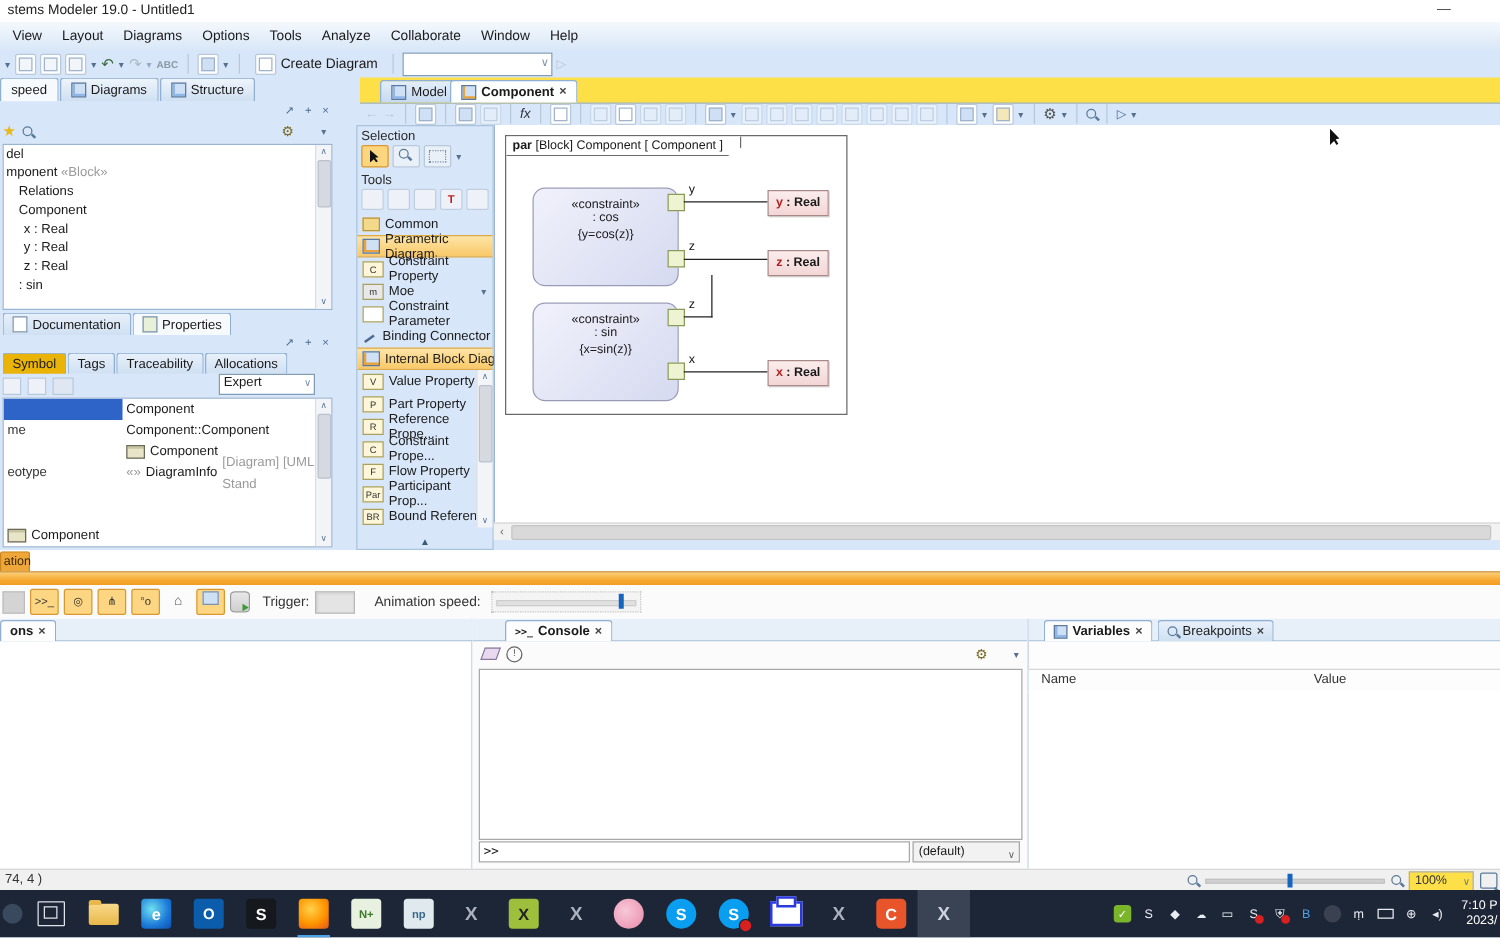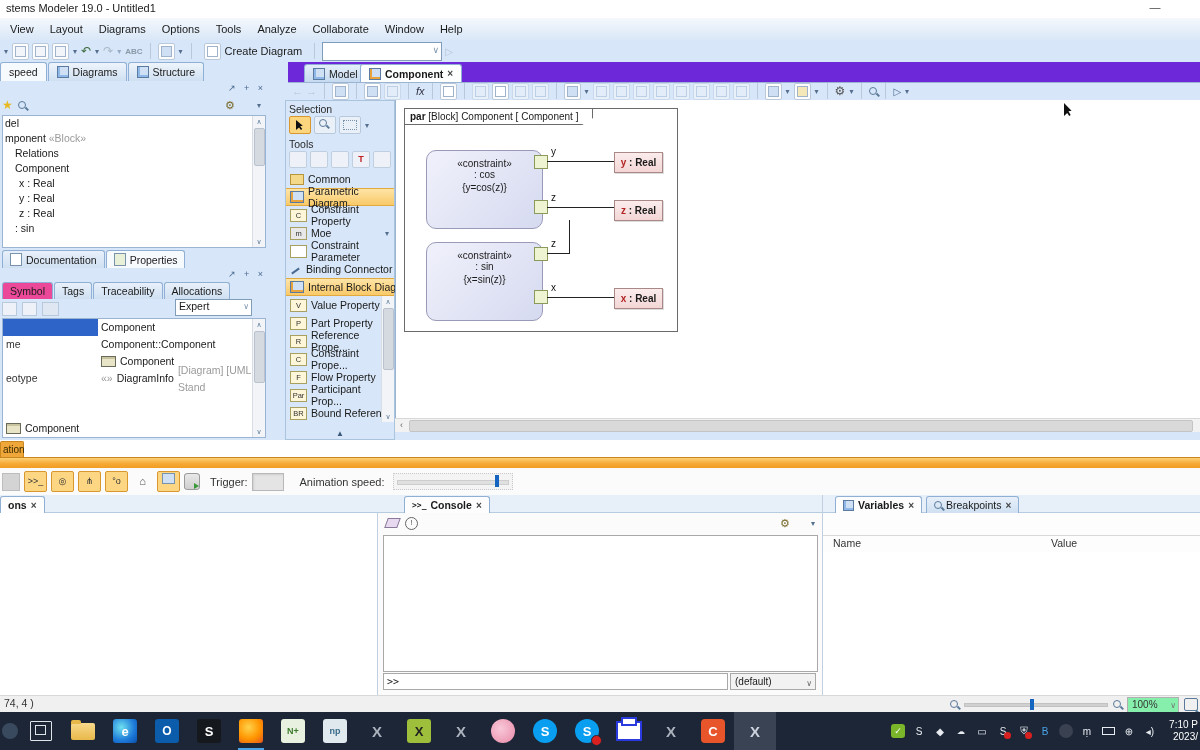--- a/index.html
+++ b/index.html
@@ -20,21 +20,21 @@
   .vsep{width:1px;height:16px;background:#b9c9dc;margin:0 4px}
   .btn-createdg{display:flex;align-items:center;gap:4px;padding:1px 5px;border-radius:2px}
   .combo{width:118px;height:17px;background:#fff;border:1px solid #7f9db9;position:relative}
   .combo .chev{position:absolute;right:2px;top:2px;font-size:9px;color:#7a93ad}
 
   
   .ltabs{position:absolute;left:0;top:62px;height:19px;display:flex;gap:1px}
   .ltab{display:flex;align-items:center;gap:4px;padding:0 8px;height:18px;border:1px solid #8fb0d4;border-bottom:none;border-radius:3px 3px 0 0;background:linear-gradient(#eef4fb,#cfe0f2);font-size:10.5px}
   .ltab.active{background:#f7fafd}
   .sqico{width:10px;height:10px;background:#cfe0f4;border:1px solid #5a7aa0;box-shadow:inset 2px -2px 0 #8fb8e8}
-  .dgtabbar{position:absolute;left:288px;top:62px;width:912px;height:20px;background:#6d28d9;border-bottom:1px solid #9ab4d2}
+  .dgtabbar{position:absolute;left:288px;top:62px;width:912px;height:20px;background:#fde047;border-bottom:1px solid #9ab4d2}
   .dgtab{position:absolute;top:2px;height:17px;display:flex;align-items:center;gap:4px;padding:0 8px;font-size:10.5px;border:1px solid #8fb0d4;border-bottom:none;border-radius:3px 3px 0 0;background:linear-gradient(#e4eefa,#c6daf0)}
   .dgtab.active{background:#fdfefe;font-weight:bold}
   .xbtn{color:#444;font-size:10px;font-weight:bold}
   .dgtoolbar{position:absolute;left:288px;top:82px;width:912px;height:18px;display:flex;align-items:center;gap:3px;padding-left:4px;box-sizing:border-box}
 
   
   .leftpanel{position:absolute;left:0;top:82px;width:270px;height:358px;background:#d7e6f8}
   .pn-head{position:absolute;right:4px;font-size:9px;color:#4a6a92;letter-spacing:3px}
   .lp-search{position:absolute;left:2px;top:15px;width:264px;height:16px;display:flex;align-items:center;gap:5px}
   .star{color:#e8b820;font-size:12px;line-height:10px}
@@ -47,21 +47,21 @@
   .stereo{color:#9a9a9a}
   .vscroll{position:absolute;top:0;right:0;width:12px;height:100%;background:#f2f4f7;border-left:1px solid #d8dee6}
   .vscroll .a{position:absolute;left:0;width:12px;height:11px;text-align:center;font-size:7px;color:#5a7a9a;line-height:11px}
   .vscroll .thumb{position:absolute;left:1px;width:9px;background:#d5d9e0;border:1px solid #b9c2ce;border-radius:2px}
   .doctabs{position:absolute;left:2px;top:168px;display:flex;gap:1px}
   .dtab{display:flex;align-items:center;gap:4px;height:17px;padding:0 7px;border:1px solid #8fb0d4;border-bottom:none;border-radius:3px 3px 0 0;background:linear-gradient(#e8f0fa,#cfe0f2);font-size:10.5px}
   .dtab.active{background:#f7fafd}
   .docico{width:10px;height:11px;background:#fff;border:1px solid #7a93ad}
   .proptabs{position:absolute;left:2px;top:200px;display:flex;gap:1px}
   .ptab{height:16px;padding:0 7px;line-height:16px;border:1px solid #8fb0d4;border-bottom:none;border-radius:3px 3px 0 0;background:linear-gradient(#e8f0fa,#cfe0f2);font-size:10.5px}
-  .ptab.active{background:#ec4899}
+  .ptab.active{background:#eab308}
   .propbar{position:absolute;left:2px;top:218px;width:264px;height:16px;display:flex;align-items:flex-end;gap:5px}
   .sorti{width:13px;height:12px;background:#eef2f8;border:1px solid #b9c9dc}
   .expert{margin-left:auto;margin-right:14px;width:72px;height:15px;background:#fff;border:1px solid #7f9db9;font-size:10.5px;padding-left:3px;position:relative}
   .expert .chev{position:absolute;right:2px;top:2px;font-size:8px;color:#7a93ad}
   .grid{position:absolute;left:2px;top:236px;width:264px;height:120px;background:#fff;border:1px solid #9ab4d2;box-sizing:border-box;font-size:10.5px;overflow:hidden}
   .grid .cat{font-weight:bold;color:#3a3a3a;padding:1px 0 1px 3px}
   .grow{display:flex;height:17px;line-height:17px}
   .grow .c1{width:95px;padding-left:3px;box-sizing:border-box;color:#333}
   .grow .c2{flex:1;padding-left:3px;display:flex;align-items:center;gap:4px}
   .selcell{background:#2e63c8}
@@ -147,21 +147,21 @@
   .vhead .h2{position:absolute;left:228px;top:1px}
   .vbody{position:absolute;left:0;top:57px;width:378px;height:143px;background:#fff}
 
   
   .statusbar{position:absolute;left:0;top:695px;width:1200px;height:17px;background:#f0f0f0;border-top:1px solid #d8d8d8;font-size:10.5px;color:#333}
   .coords{position:absolute;left:4px;top:1px}
   .zoomer{position:absolute;right:2px;top:0;height:17px;display:flex;align-items:center;gap:5px}
   .ztrack{width:144px;height:9px;position:relative}
   .ztrack::before{content:"";position:absolute;left:0;right:0;top:3px;height:2px;background:#d0d0d0;border:1px solid #c2c2c2}
   .ztrack .zh{position:absolute;left:66px;top:-1px;width:4px;height:11px;background:#1565c0}
-  .zoompct{width:46px;height:14px;background:#86efac;border:1px solid #b0b0b0;font-size:10px;line-height:13px;padding-left:4px;position:relative}
+  .zoompct{width:46px;height:14px;background:#fde047;border:1px solid #b0b0b0;font-size:10px;line-height:13px;padding-left:4px;position:relative}
   .zoompct .chev{position:absolute;right:2px;top:1px;font-size:8px;color:#777}
   .fitico{width:12px;height:11px;border:1.5px solid #5a7a9a;border-radius:2px;position:relative}
   .fitico::after{content:"";position:absolute;right:-3px;bottom:-3px;width:5px;height:2px;background:#5a7a9a;transform:rotate(45deg)}
 
   
   .taskbar{position:absolute;left:0;top:712px;width:1200px;height:38px;background:#1d2636;display:flex;align-items:stretch;overflow:hidden}
   .tslot{width:42px;height:38px;display:flex;align-items:center;justify-content:center;position:relative;flex:none}
   .tslot.activeapp{background:#3a4354}
   .runline{position:absolute;left:8px;bottom:0;width:26px;height:2px;background:#4aa3e8}
   .ticon{width:24px;height:24px;border-radius:3px;display:flex;align-items:center;justify-content:center;font-size:13px;font-weight:bold;color:#fff}

